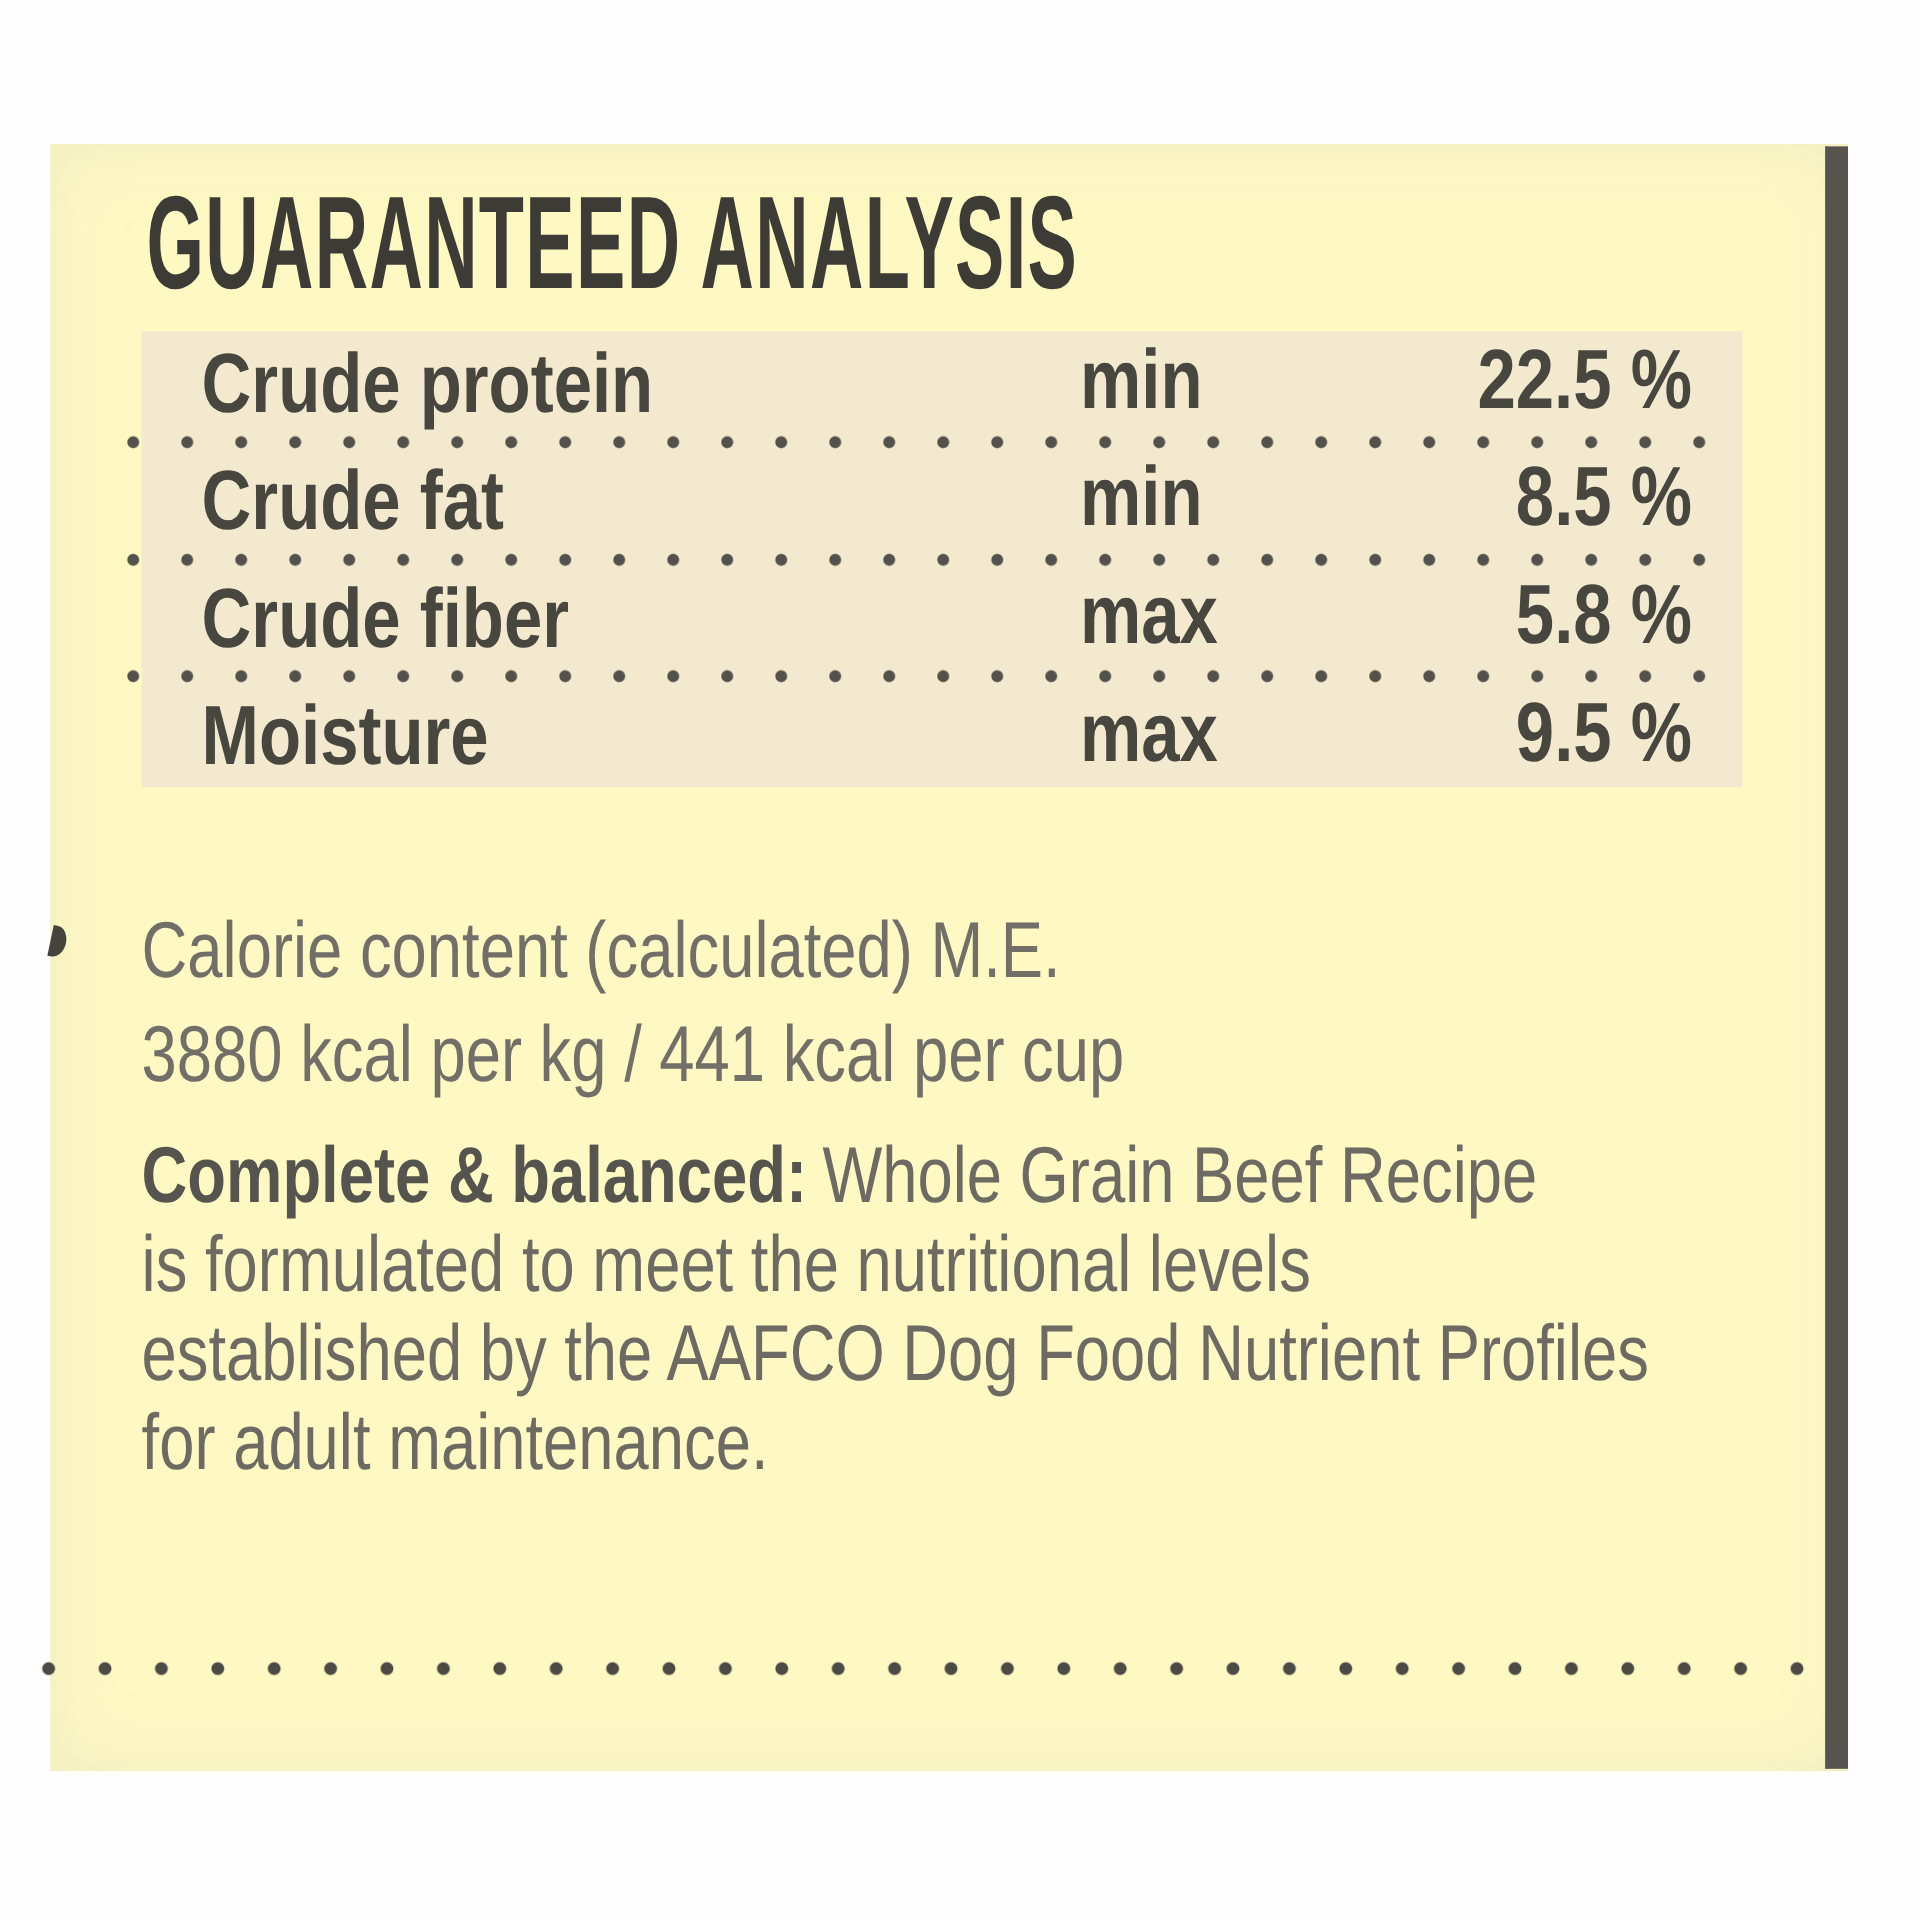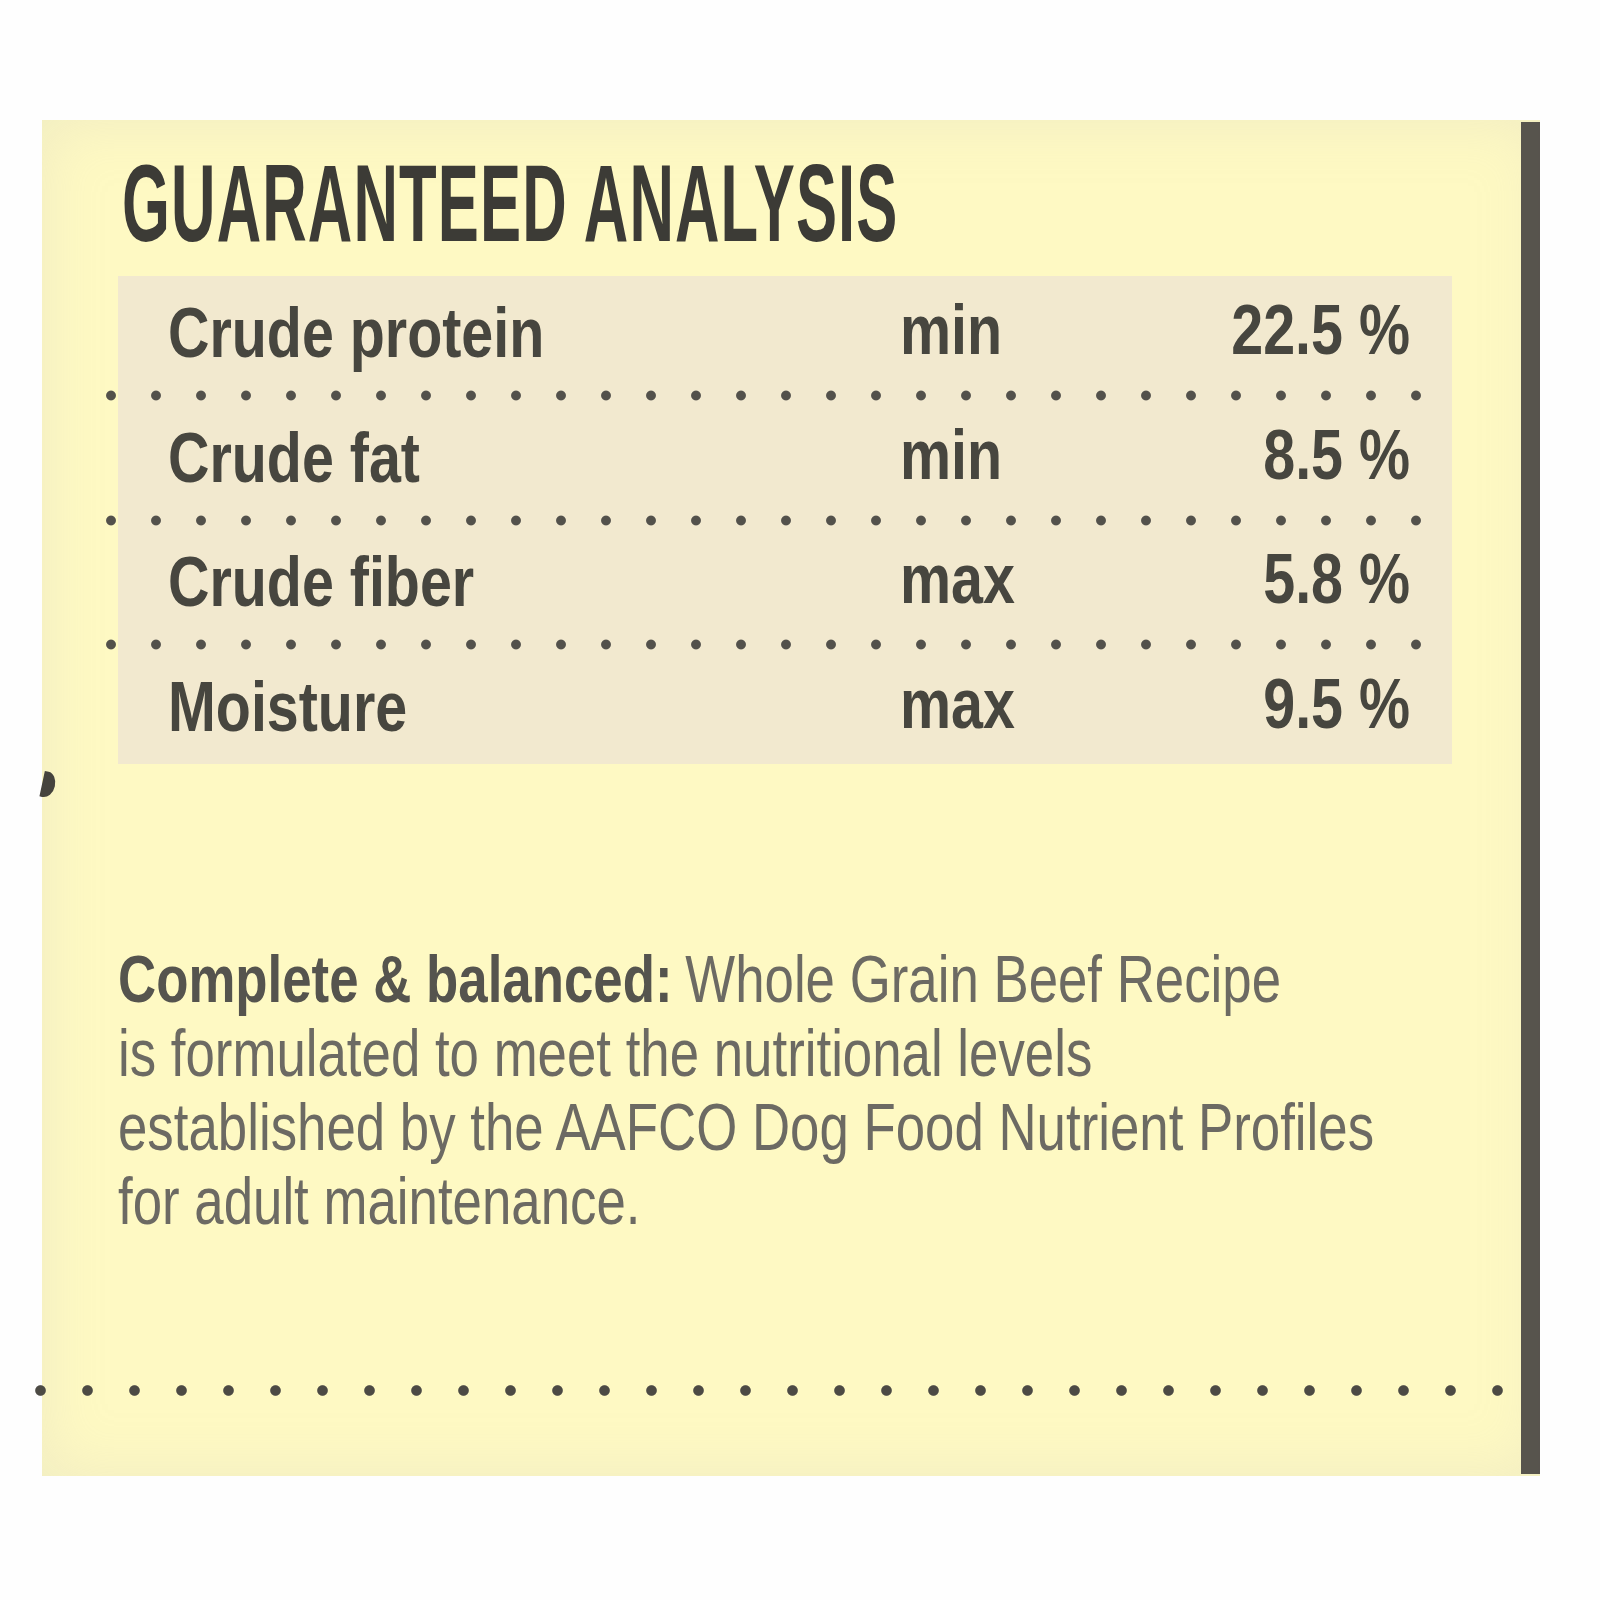--- a/index.html
+++ b/index.html
@@ -51,21 +51,21 @@
     white-space: nowrap;
     transform: scaleX(0.56);
     transform-origin: 0 50%;
   }
   
   .ga-table {
     position: absolute;
     left: 76px;
     top: 156px;
     width: 1334px;
-    height: 488px;
+    height: 380px;
     background: #f2e9cf;
     display: flex;
     flex-direction: column;
   }
   .ga-row {
     position: relative;
     flex: 1;
     display: flex;
     align-items: center;
   }
@@ -194,20 +194,24 @@
       </div>
       <div class="dot-sep"></div>
 
       <div class="ga-row">
         <span class="nutrient-name">Moisture</span>
         <span class="nutrient-qualifier">max</span>
         <span class="nutrient-value">9.5 %</span>
       </div>
     </div>
 
+    <div class="calorie-block">
+      <span class="cx-line">Calorie content (calculated) M.E.</span>
+      <span class="cx-line">3880 kcal per kg / 441 kcal per cup</span>
+    </div>
 
     <div class="statement-block">
       <span class="cx-line"><span class="statement-lead">Complete &amp; balanced:</span><span>Whole Grain Beef Recipe</span></span>
       <span class="cx-line">is formulated to meet the nutritional levels</span>
       <span class="cx-line">established by the AAFCO Dog Food Nutrient Profiles</span>
       <span class="cx-line">for adult maintenance.</span>
     </div>
 
     <div class="bottom-dots"></div>
 

